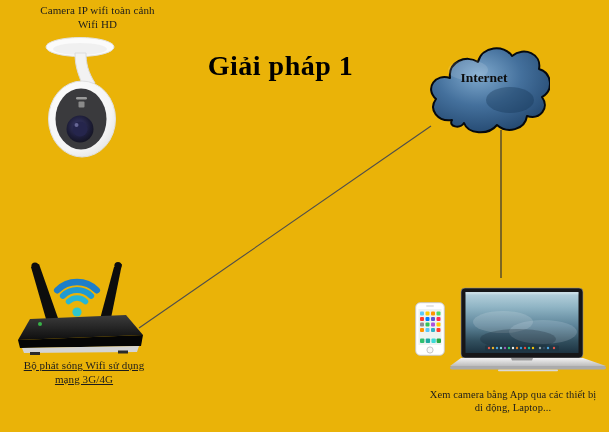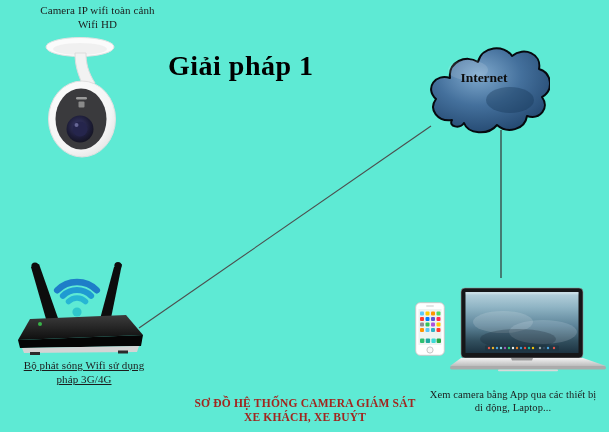--- a/index.html
+++ b/index.html
@@ -1,30 +1,30 @@
 <!DOCTYPE html>
 <html><head>
 <meta charset="utf-8">
 <style>
   html,body{margin:0;padding:0;background:#fff;}
   #canvas{
     position:relative;
     width:609px;height:432px;
-    background:#5eead4;
+    background:#eab308;
     font-family:"Liberation Serif", serif;
     overflow:hidden;
   }
   .abs{position:absolute;}
   .label{
     font-size:11px;line-height:13.5px;color:#1c1c1c;
     text-align:center;letter-spacing:.1px;
   }
   #camera-label{top:4px;left:25px;width:145px;}
   #page-title{
-    top:50px;left:168px;width:225px;
+    top:50px;left:168px;width:225px;text-align:center;
     font-size:28px;font-weight:bold;color:#000;letter-spacing:.5px;
   }
   #camera-svg{left:38px;top:34px;}
   #cloud-svg{left:426px;top:40px;}
   #router-svg{left:10px;top:255px;}
   #router-label{top:359px;left:0px;width:168px;text-decoration:underline;}
   #phone-svg{left:415px;top:302px;}
   #laptop-svg{left:448px;top:284px;}
   #viewer-label{top:388px;left:413px;width:200px;font-size:10.5px;line-height:13px;}
   #caption{
@@ -126,21 +126,21 @@
       <polygon points="8,85 133,80 131,91 10,93" fill="#050505"></polygon>
       <polygon points="12,93 129,91 127,97 14,98" fill="#d4d4d4"></polygon>
       <rect x="20" y="97" width="10" height="3" fill="#2b2b2b"></rect>
       <rect x="108" y="95.5" width="10" height="3" fill="#2b2b2b"></rect>
       <circle cx="30" cy="69" r="2" fill="#39c24b" opacity="0.9"></circle>
     </g>
   </svg>
 
   <div id="router-label" class="abs label">
     <div>Bộ phát sóng Wifi sử dụng</div>
-    <div>pháp 3G/4G</div>
+    <div>mạng 3G/4G</div>
   </div>
 
   <svg id="phone-svg" class="abs" width="30" height="54" viewBox="0 0 30 54">
     <rect x="0.7" y="0.7" width="28.6" height="52.6" rx="4.5" fill="#ffffff" stroke="#c9c9c9" stroke-width="1"></rect>
     <rect x="11" y="3.2" width="8" height="1.6" rx="0.8" fill="#dcdcdc"></rect>
     <g>
       <rect x="3.5" y="7" width="23" height="36" fill="#eef3f1"></rect>
       <g>
         <rect x="5" y="9.5" width="4" height="4" rx="1" fill="#5ac8fa"></rect>
         <rect x="10.5" y="9.5" width="4" height="4" rx="1" fill="#ffcc00"></rect>
@@ -214,18 +214,14 @@
       <rect x="2" y="82" width="156" height="3.6" rx="1.8" fill="#ababab"></rect>
       <rect x="50" y="85.6" width="60" height="1.6" rx="0.8" fill="#d9d9d9"></rect>
     </g>
   </svg>
 
   <div id="viewer-label" class="abs label">
     <div>Xem camera bằng App qua các thiết bị</div>
     <div>di động, Laptop...</div>
   </div>
 
-  <div id="caption" class="abs">
-    <div>SƠ ĐỒ HỆ THỐNG CAMERA GIÁM SÁT</div>
-    <div>XE KHÁCH, XE BUÝT</div>
-  </div>
 
 </div>
 
 </body></html>

